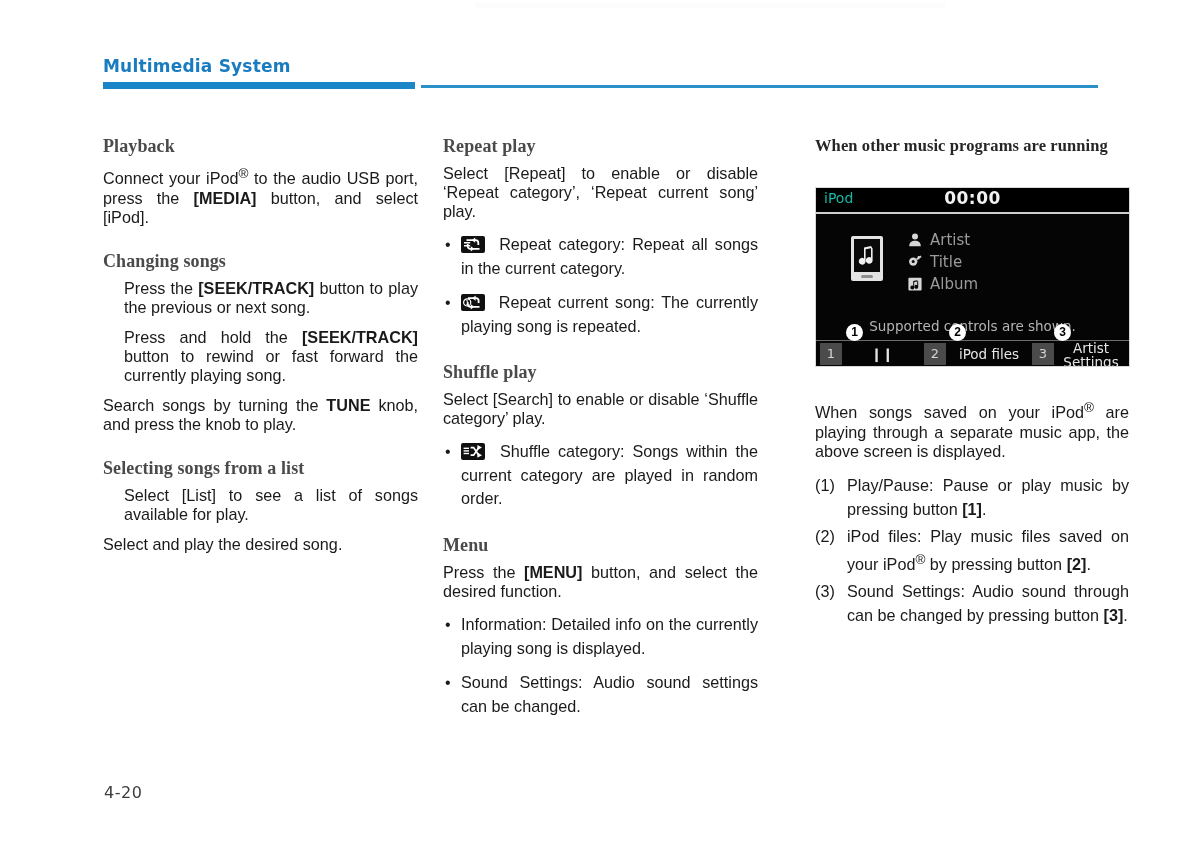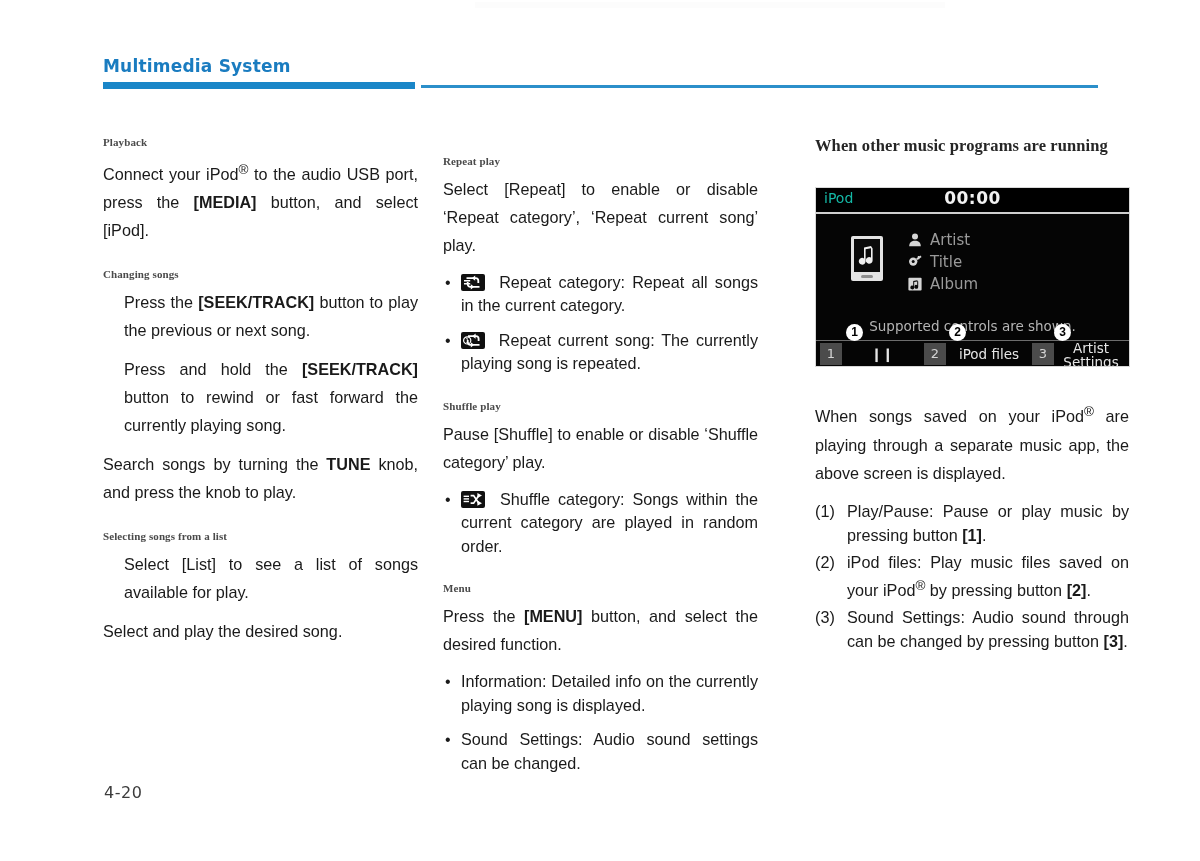--- a/index.html
+++ b/index.html
@@ -62,41 +62,41 @@
     background: #2b8fca;
   }
 
   
   .col {
     position: absolute;
     top: 136px;
     width: 315px;
   }
   .col-1 { left: 103px; }
-  .col-2 { left: 443px; margin-top: 19px; }
+  .col-2 { left: 443px; }
   .col-3 { left: 784px; width: 314px; margin-left: 31px; }
 
   h3.sub {
     font-family: "Liberation Serif", serif;
-    font-size: 11px;
+    font-size: 18px;
     font-weight: bold;
     color: #4a4a4a;
     margin: 0 0 7px 0;
     line-height: 1.18;
     letter-spacing: 0.1px;
   }
   h3.sub.dark {
     color: #262626;
     font-size: 16.5px;
   }
   h3.sub.block2 { margin-top: 24px; }
 
   p.body {
     font-size: 16.2px;
-    line-height: 28px;
+    line-height: 19px;
     margin: 0 0 12px 0;
     text-align: justify;
     text-justify: inter-word;
     color: #1a1a1a;
   }
   p.body.last { margin-bottom: 0; }
   p.body.tight { margin-bottom: 11px; margin-left: 21px; }
   b { font-weight: bold; }
 
   ul.bullets {
@@ -361,21 +361,21 @@
           <path d="M9.8 15.4 l0 -5.2 l3.4 2.6 z" fill="#fff"></path>
           <circle cx="6.2" cy="8.4" r="3.6" fill="none" stroke="#fff" stroke-width="1.2"></circle>
           <text x="6.2" y="11.1" font-size="6.4" fill="#fff" text-anchor="middle" font-family="DejaVu Sans, sans-serif">1</text>
         </svg>
       </span>
       <span>Repeat current song: The currently playing song is repeated.</span>
     </li>
   </ul>
 
   <h3 class="sub block2">Shuffle play</h3>
-  <p class="body">Pause [Shuffle] to enable or disable ‘Shuffle category’ play.</p>
+  <p class="body">Select [Search] to enable or disable ‘Shuffle category’ play.</p>
 
   <ul class="bullets">
     <li>
       <span class="dot">•</span>
       <span class="glyph">
         <svg width="24" height="17" viewBox="0 0 24 17">
           <rect x="2.6" y="4.6" width="5.4" height="1.4" fill="#fff"></rect>
           <rect x="2.6" y="7.2" width="5.4" height="1.4" fill="#fff"></rect>
           <rect x="2.6" y="9.8" width="5.4" height="1.4" fill="#fff"></rect>
           <path d="M9.6 4.6 h3.0 l5.2 7.6" fill="none" stroke="#fff" stroke-width="1.7"></path>

